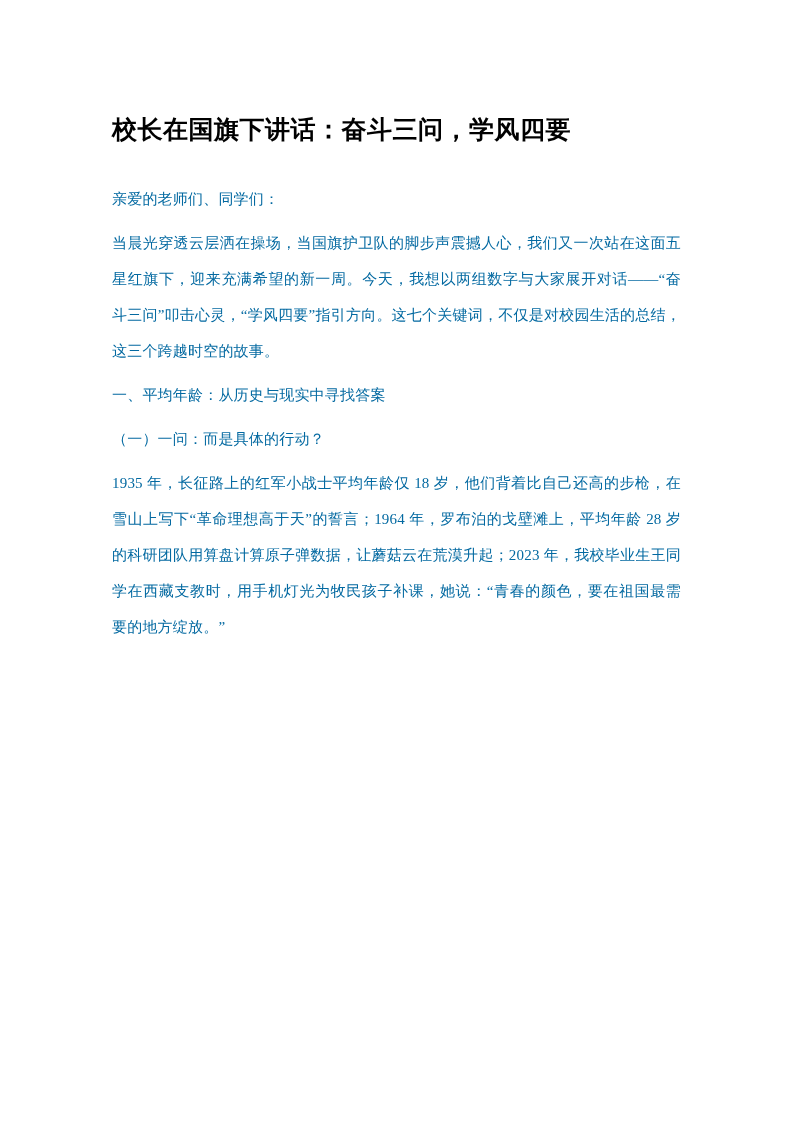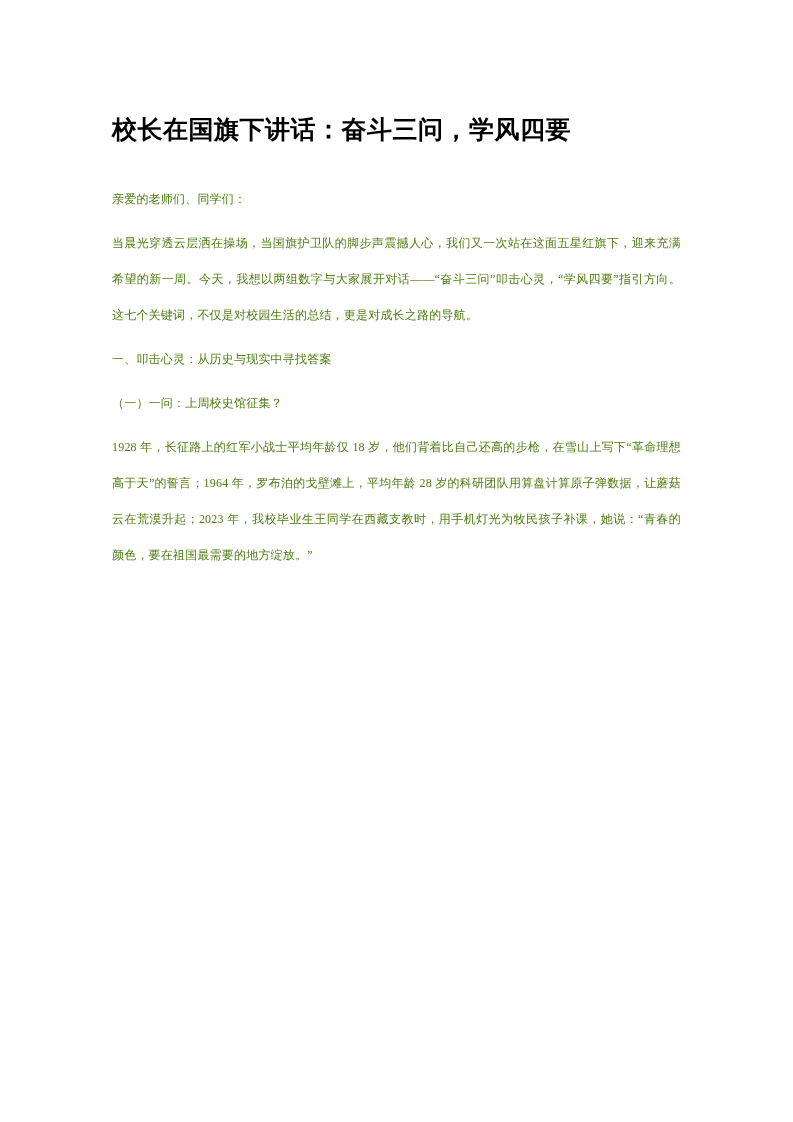--- a/index.html
+++ b/index.html
@@ -25,39 +25,39 @@
     font-family: Liberation Serif, serif;
     font-weight: bold;
     font-size: 25px;
     line-height: 1.4;
     letter-spacing: 0.5px;
     margin: 0 0 34px 0;
     text-align: left;
     color: #000;
   }
   .para {
-    font-size: 12px;
+    font-size: 15px;
     line-height: 36px;
     margin: 0 0 8px 0;
     text-align: justify;
     text-justify: inter-ideograph;
     letter-spacing: 0.2px;
-    color: #4d7c0f;
+    color: #0369a1;
   }
   .para.short {
     text-align: left;
   }
   .para.heading-line {
     text-align: left;
   }
 </style>
 </head>
 <body>
 
 <div class="page">
   <h1 class="doc-title">校长在国旗下讲话：奋斗三问，学风四要</h1>
 
   <p class="para short">亲爱的老师们、同学们：</p>
-  <p class="para">当晨光穿透云层洒在操场，当国旗护卫队的脚步声震撼人心，我们又一次站在这面五星红旗下，迎来充满希望的新一周。今天，我想以两组数字与大家展开对话——“奋斗三问”叩击心灵，“学风四要”指引方向。这七个关键词，不仅是对校园生活的总结，更是对成长之路的导航。</p>
-  <p class="para heading-line">一、叩击心灵：从历史与现实中寻找答案</p>
-  <p class="para heading-line">（一）一问：上周校史馆征集？</p>
-  <p class="para">1928 年，长征路上的红军小战士平均年龄仅 18 岁，他们背着比自己还高的步枪，在雪山上写下“革命理想高于天”的誓言；1964 年，罗布泊的戈壁滩上，平均年龄 28 岁的科研团队用算盘计算原子弹数据，让蘑菇云在荒漠升起；2023 年，我校毕业生王同学在西藏支教时，用手机灯光为牧民孩子补课，她说：“青春的颜色，要在祖国最需要的地方绽放。”</p>
+  <p class="para">当晨光穿透云层洒在操场，当国旗护卫队的脚步声震撼人心，我们又一次站在这面五星红旗下，迎来充满希望的新一周。今天，我想以两组数字与大家展开对话——“奋斗三问”叩击心灵，“学风四要”指引方向。这七个关键词，不仅是对校园生活的总结，这三个跨越时空的故事。</p>
+  <p class="para heading-line">一、平均年龄：从历史与现实中寻找答案</p>
+  <p class="para heading-line">（一）一问：而是具体的行动？</p>
+  <p class="para">1935 年，长征路上的红军小战士平均年龄仅 18 岁，他们背着比自己还高的步枪，在雪山上写下“革命理想高于天”的誓言；1964 年，罗布泊的戈壁滩上，平均年龄 28 岁的科研团队用算盘计算原子弹数据，让蘑菇云在荒漠升起；2023 年，我校毕业生王同学在西藏支教时，用手机灯光为牧民孩子补课，她说：“青春的颜色，要在祖国最需要的地方绽放。”</p>
 </div>
 
 </body></html>

